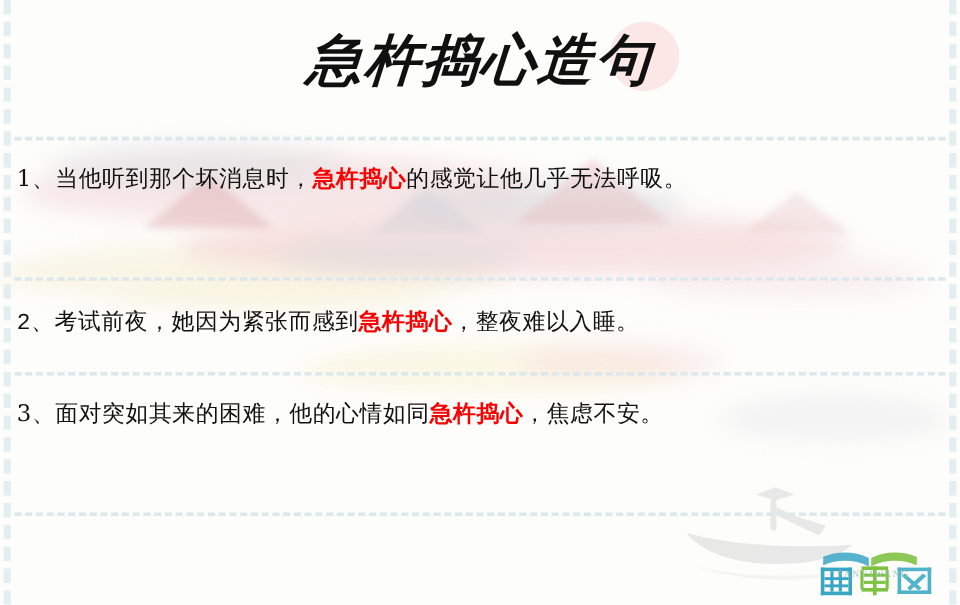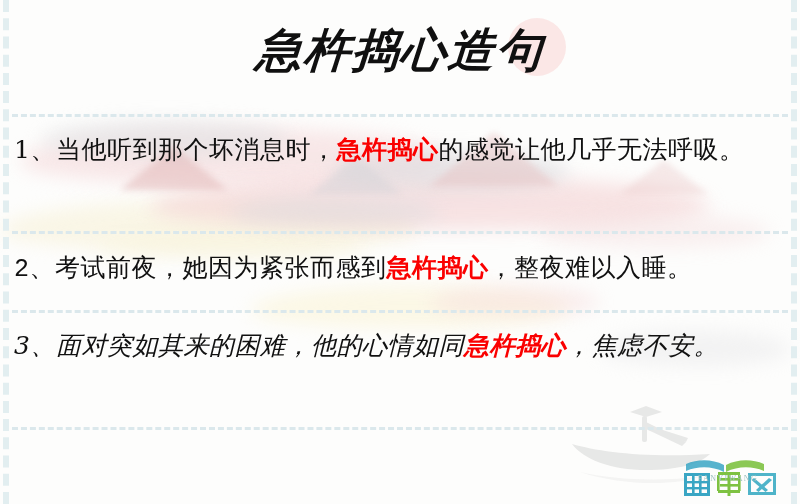--- a/index.html
+++ b/index.html
@@ -182,28 +182,28 @@
   .divider.d1 { top: 114px; }
   .divider.d2 { top: 231px; }
   .divider.d3 { top: 310px; }
   .divider.d4 { top: 427px; }
 
   .sentence {
     position: absolute;
     left: 14px;
     width: 770px;
     font-family: "DejaVu Serif", "Liberation Serif", serif;
-    font-size: 25px;
+    font-size: 19px;
     line-height: 43px;
     color: #111111;
     letter-spacing: 0.5px;
   }
   .s1 { top: 128px; }
   .s2 { top: 248px; font-family: Liberation Mono, monospace; }
-  .s3 { top: 324px; font-style: italic; }
+  .s3 { top: 324px; }
 
   .kw {
     color: #fa0000;
     font-weight: bold;
   }
 
   
   .logo {
     position: absolute;
     left: 668px;

